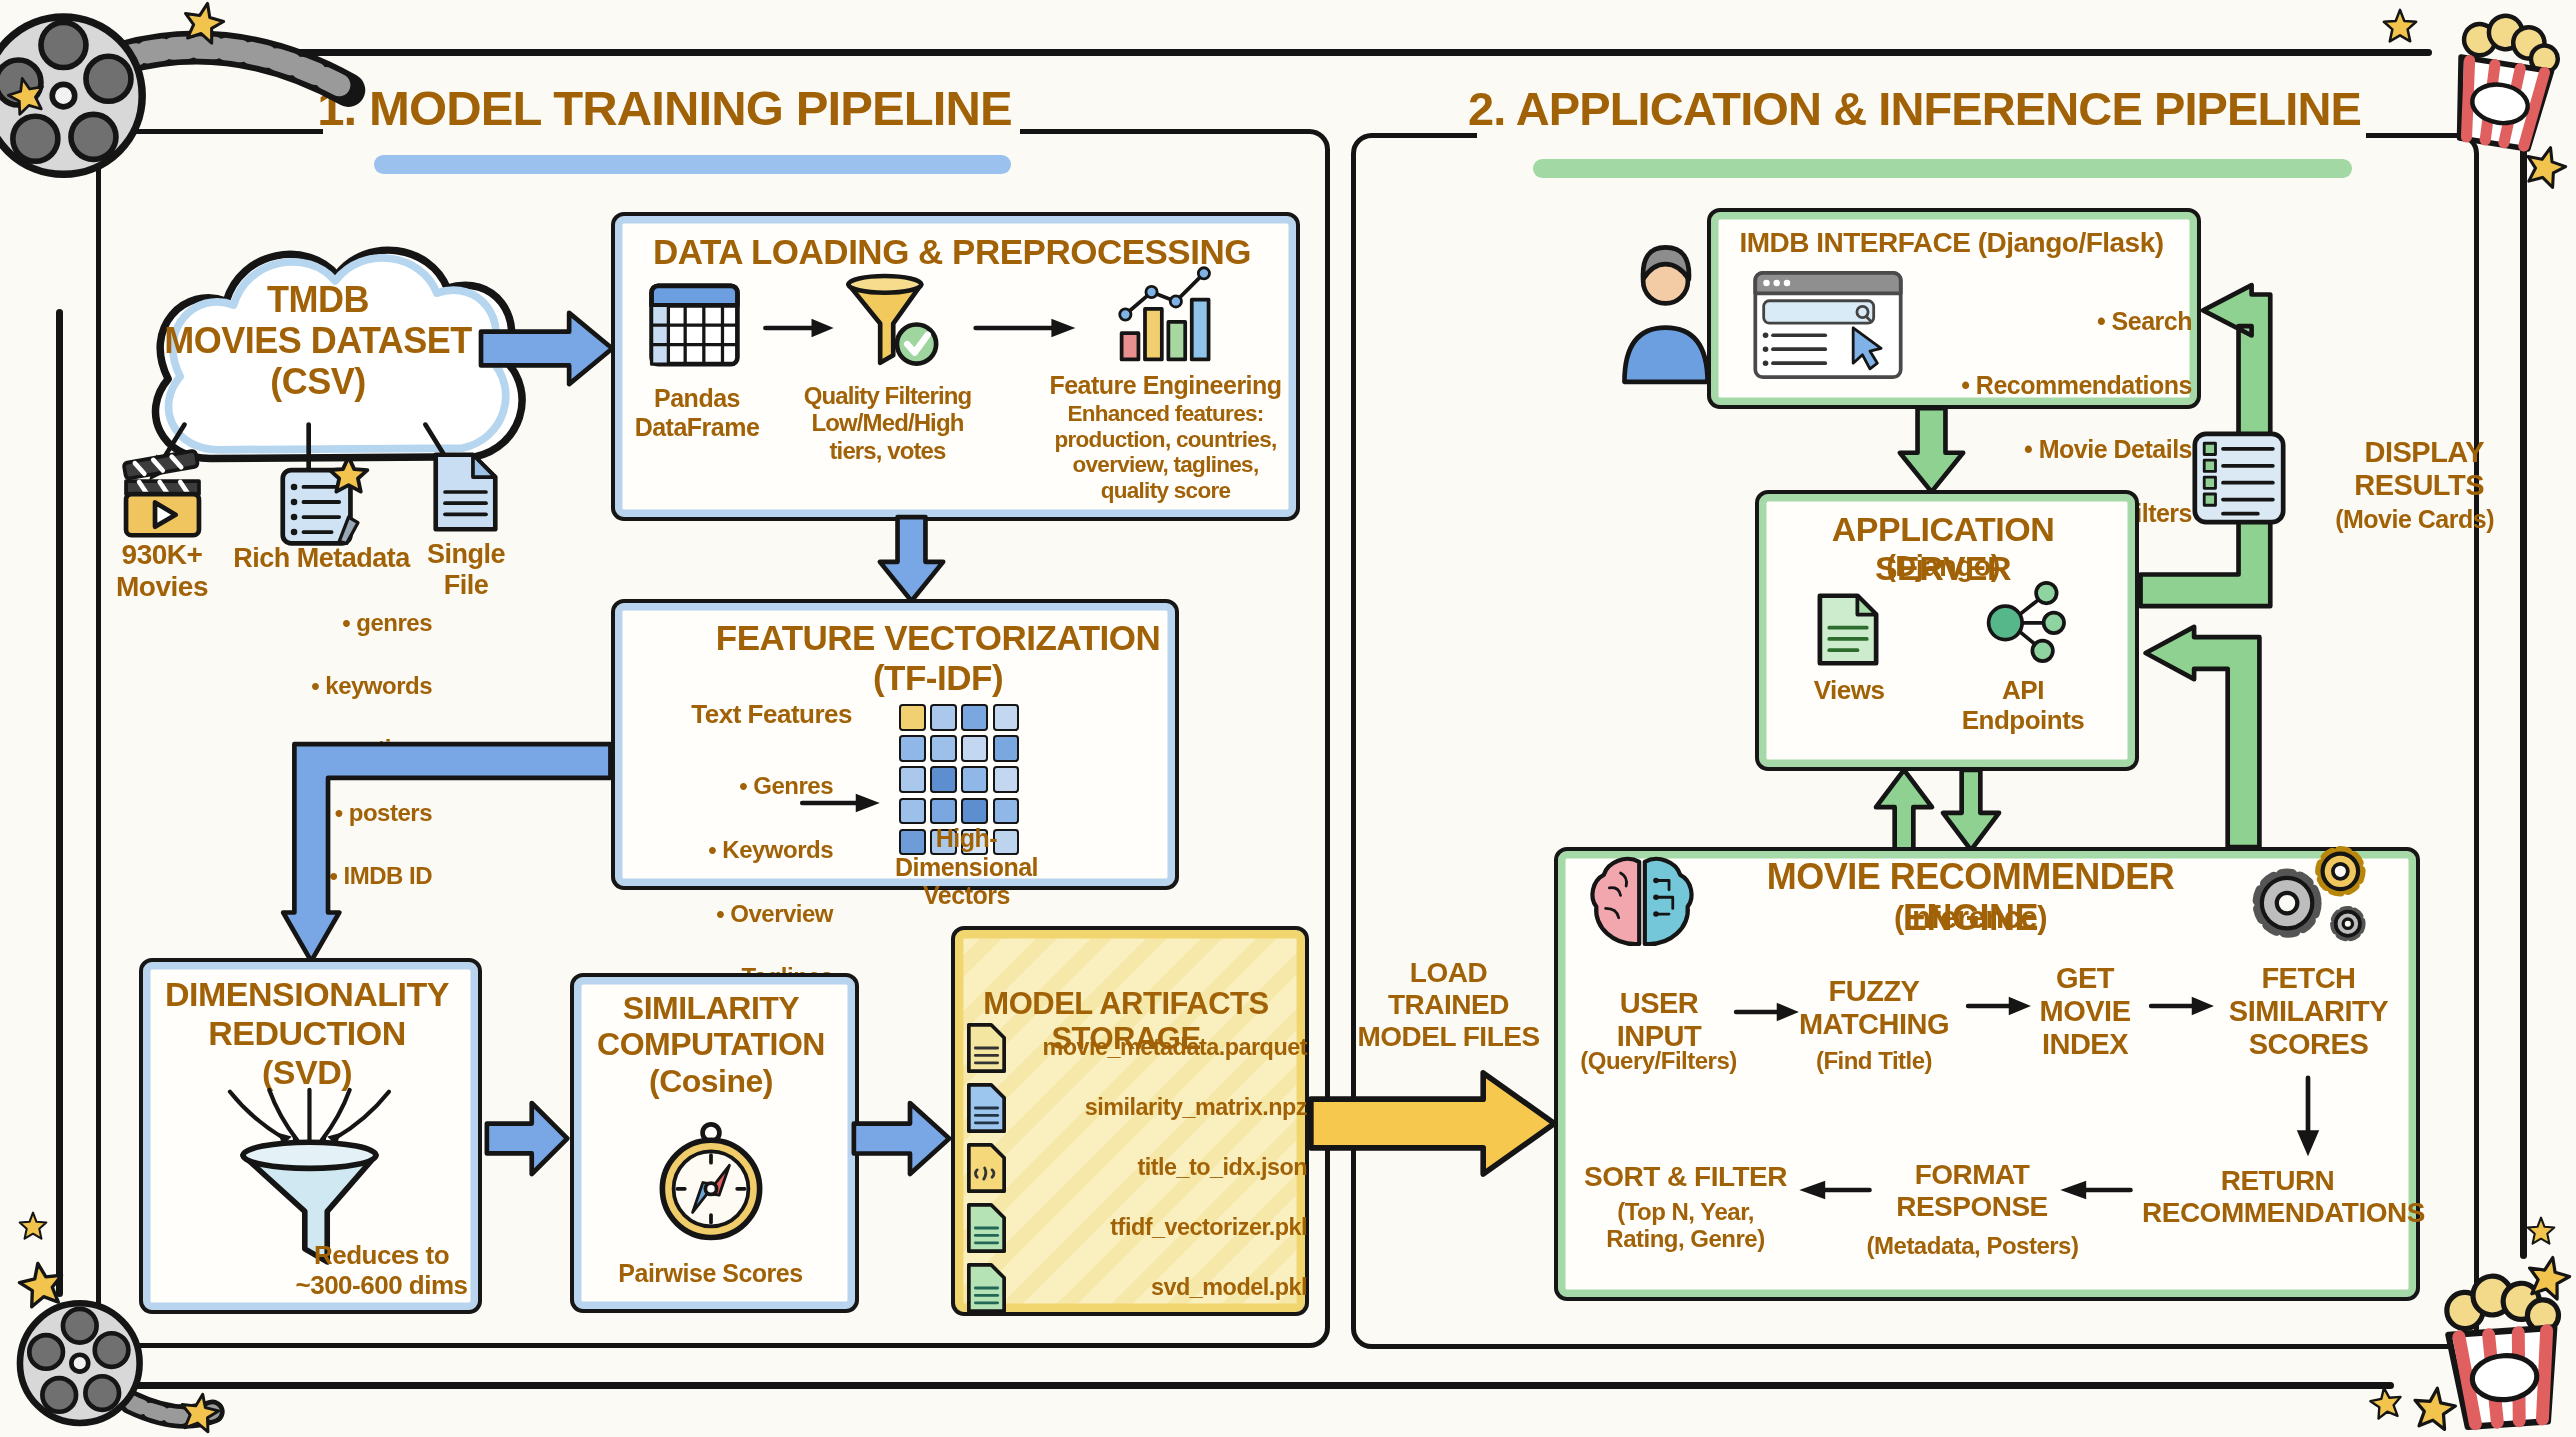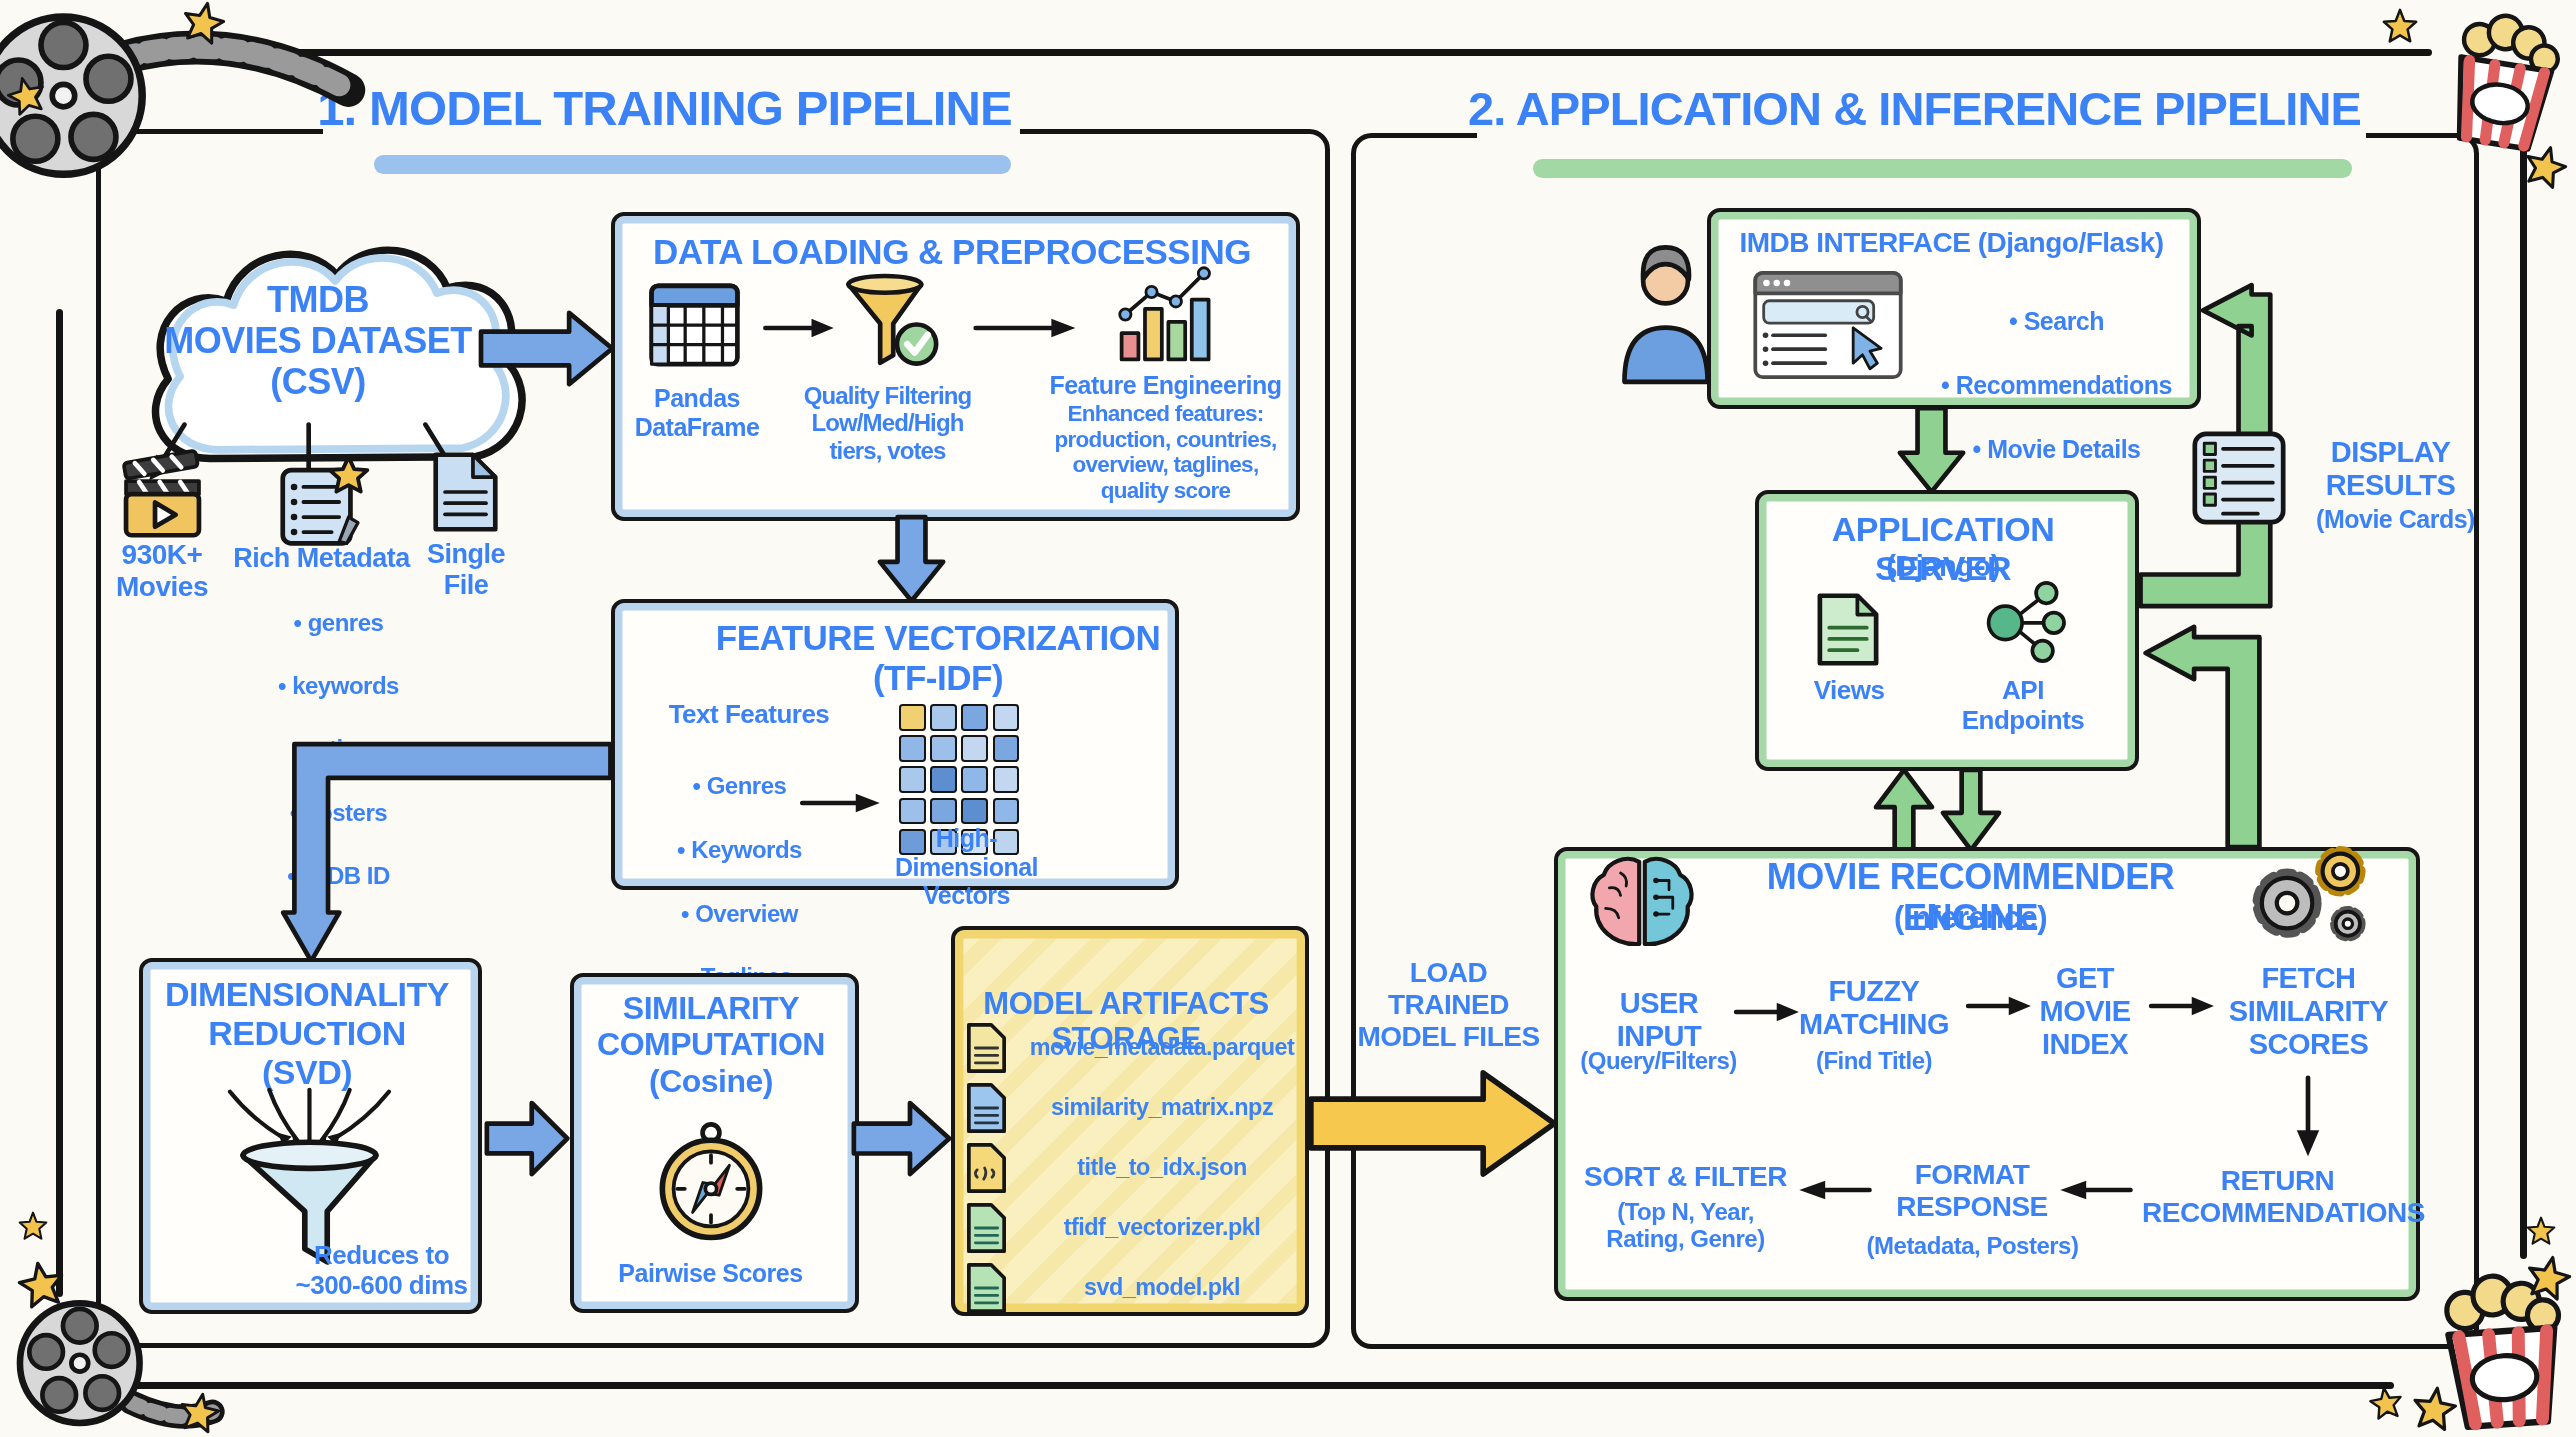--- a/index.html
+++ b/index.html
@@ -1,21 +1,21 @@
 <!DOCTYPE html>
 <html style="font-size:15px"><head>
 <meta charset="utf-8">
 <style>
   html,body{margin:0;padding:0;background:#e8e6e0;}
   .canvas{position:relative;width:2576px;height:1438px;background:#fbfaf5;overflow:hidden;
           font-family:"Liberation Sans",sans-serif;}
   .abs{position:absolute;}
-  .t{position:absolute;font-weight:700;color:#3b82f6;text-align:center;white-space:pre-line;
+  .t{position:absolute;font-weight:700;color:#a16207;text-align:center;white-space:pre-line;
      letter-spacing:-0.5px;line-height:1.14;}
-  .tl{text-align:center;}
+  .tl{text-align:right;}
   .box{position:absolute;background:#fffefb;border:4.7px solid #161616;border-radius:13px;}
   .tint-blue{box-shadow:inset 0 0 0 7.5px #b9d4ee;}
   .tint-green{box-shadow:inset 0 0 0 7.5px #a5d9a7;}
   .box-yellow{position:absolute;border:4.7px solid #161616;border-radius:13px;
      background:repeating-linear-gradient(135deg,#f9efbf 0 24px,#f5e8a8 24px 39px);
      box-shadow:inset 0 0 0 8.4px #f1d670;}
   .frame{position:absolute;border:5.6px solid #141414;border-radius:20.6px;background:transparent;}
   .cover{position:absolute;background:#fbfaf5;}
   .dline{position:absolute;background:#141414;border-radius:3.7px;}
   .hl{position:absolute;height:19px;border-radius:9.4px;opacity:.85;}

